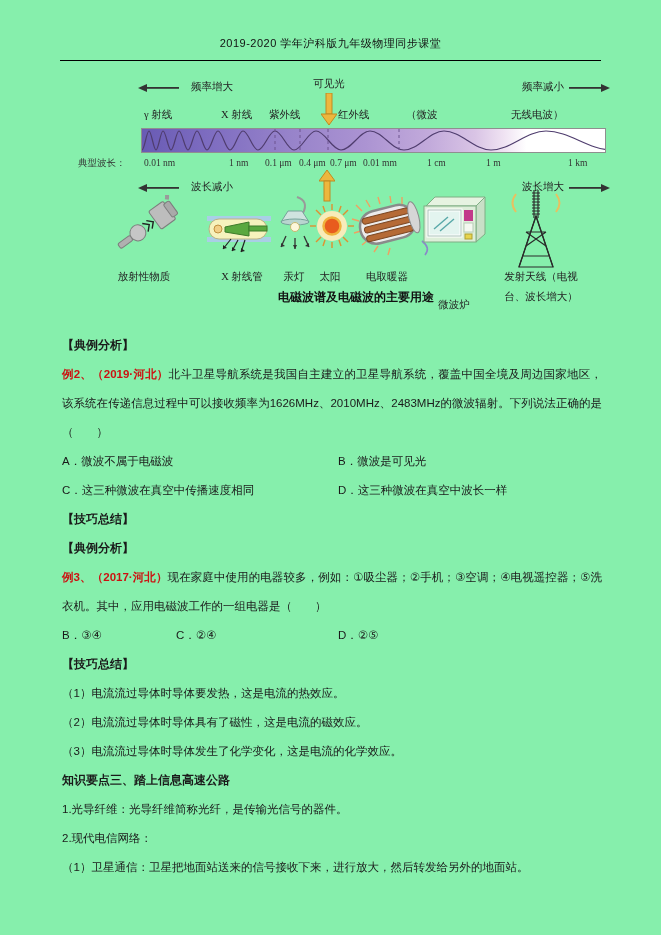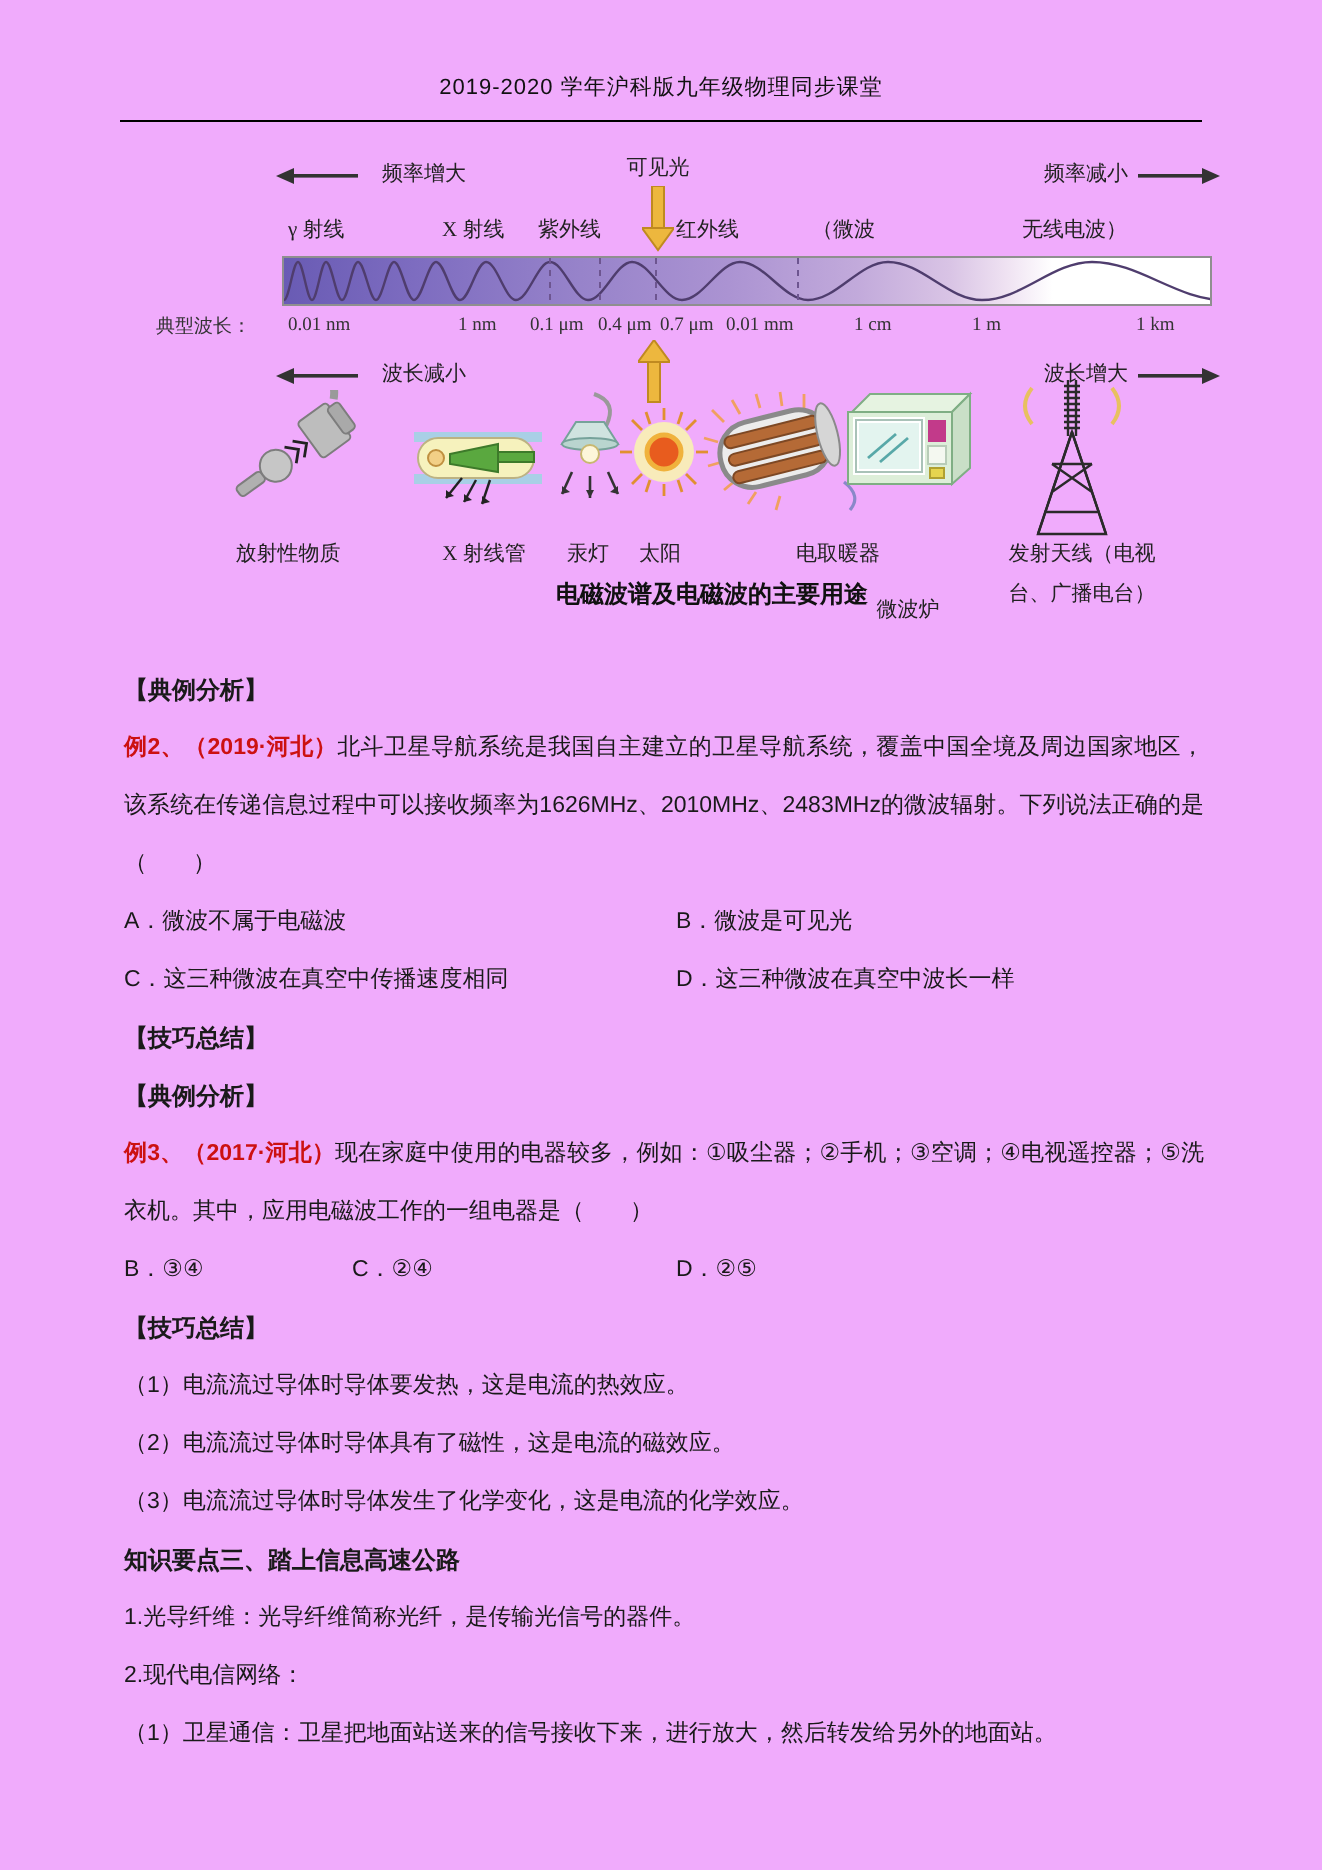--- a/index.html
+++ b/index.html
@@ -1,18 +1,18 @@
 <!DOCTYPE html>
 <html><head>
 <meta charset="utf-8">
 <style>
   * { margin:0; padding:0; box-sizing:border-box; }
   html,body { background:#ffffff; }
   body { font-family:"Liberation Sans","DejaVu Sans",sans-serif; color:#1a1a1a; }
-  .page { position:relative; width:661px; height:935px; background:#f0abfc; overflow:hidden; }
+  .page { position:relative; width:661px; height:935px; background:#86efac; overflow:hidden; }
 
   
   .hdr-title { position:absolute; top:36px; left:0; width:100%; text-align:center;
                font-size:11px; letter-spacing:0.5px; color:#111; }
   .hdr-rule { position:absolute; top:60px; left:60px; width:541px; height:0;
               border-top:1.6px solid #000; }
 
   
   .figure { position:absolute; left:16px; top:70px; width:661px; height:245px; font-size:10.5px; color:#222;font-family:Liberation Serif, serif; }
   .fx { position:absolute; white-space:nowrap; }
@@ -237,24 +237,24 @@
           <polygon points="32,28 15,79 49,79"></polygon>
           <path d="M32,28 L22,58 M32,28 L42,58 M22,58 L42,44 M42,58 L22,44 M22,58 L15,79 M42,58 L49,79 M18,68 L46,68 M22,44 h20"></path>
         </g>
       </svg>
     </span>
 
     <span class="fx fx-c src-label" style="left:128px; top:200px;">放射性物质</span>
     <span class="fx fx-c src-label" style="left:226px; top:200px;">X 射线管</span>
     <span class="fx fx-c src-label" style="left:278px; top:200px;">汞灯</span>
     <span class="fx fx-c src-label" style="left:314px; top:200px;">太阳</span>
-    <span class="fx fx-c src-label" style="left:371px; top:200px;margin-left:32px;">电取暖器</span>
+    <span class="fx fx-c src-label" style="left:371px; top:200px;">电取暖器</span>
     <span class="fx fx-c src-label" style="left:438px; top:200px;margin-top:28px;">微波炉</span>
     <span class="fx fx-c src-label" style="left:525px; top:200px;">发射天线（电视</span>
-    <span class="fx fx-c src-label" style="left:525px; top:220px;">台、广播电台）</span>
+    <span class="fx fx-c src-label" style="left:525px; top:220px;">台、波长增大）</span>
 
     <span class="fx fx-c fig-caption" style="left:340px; top:219px;">电磁波谱及电磁波的主要用途</span>
   </div>
 
   <div class="content">
 
     <div class="b">【典例分析】</div>
 
     <p><span class="red">例2、（2019·河北）</span><span>北斗卫星导航系统是我国自主建立的卫星导航系统，覆盖中国全境及周边国家地区，该系统在传递信息过程中可以接收频率为1626MHz、2010MHz、2483MHz的微波辐射。下列说法正确的是（　　）</span></p>
 

